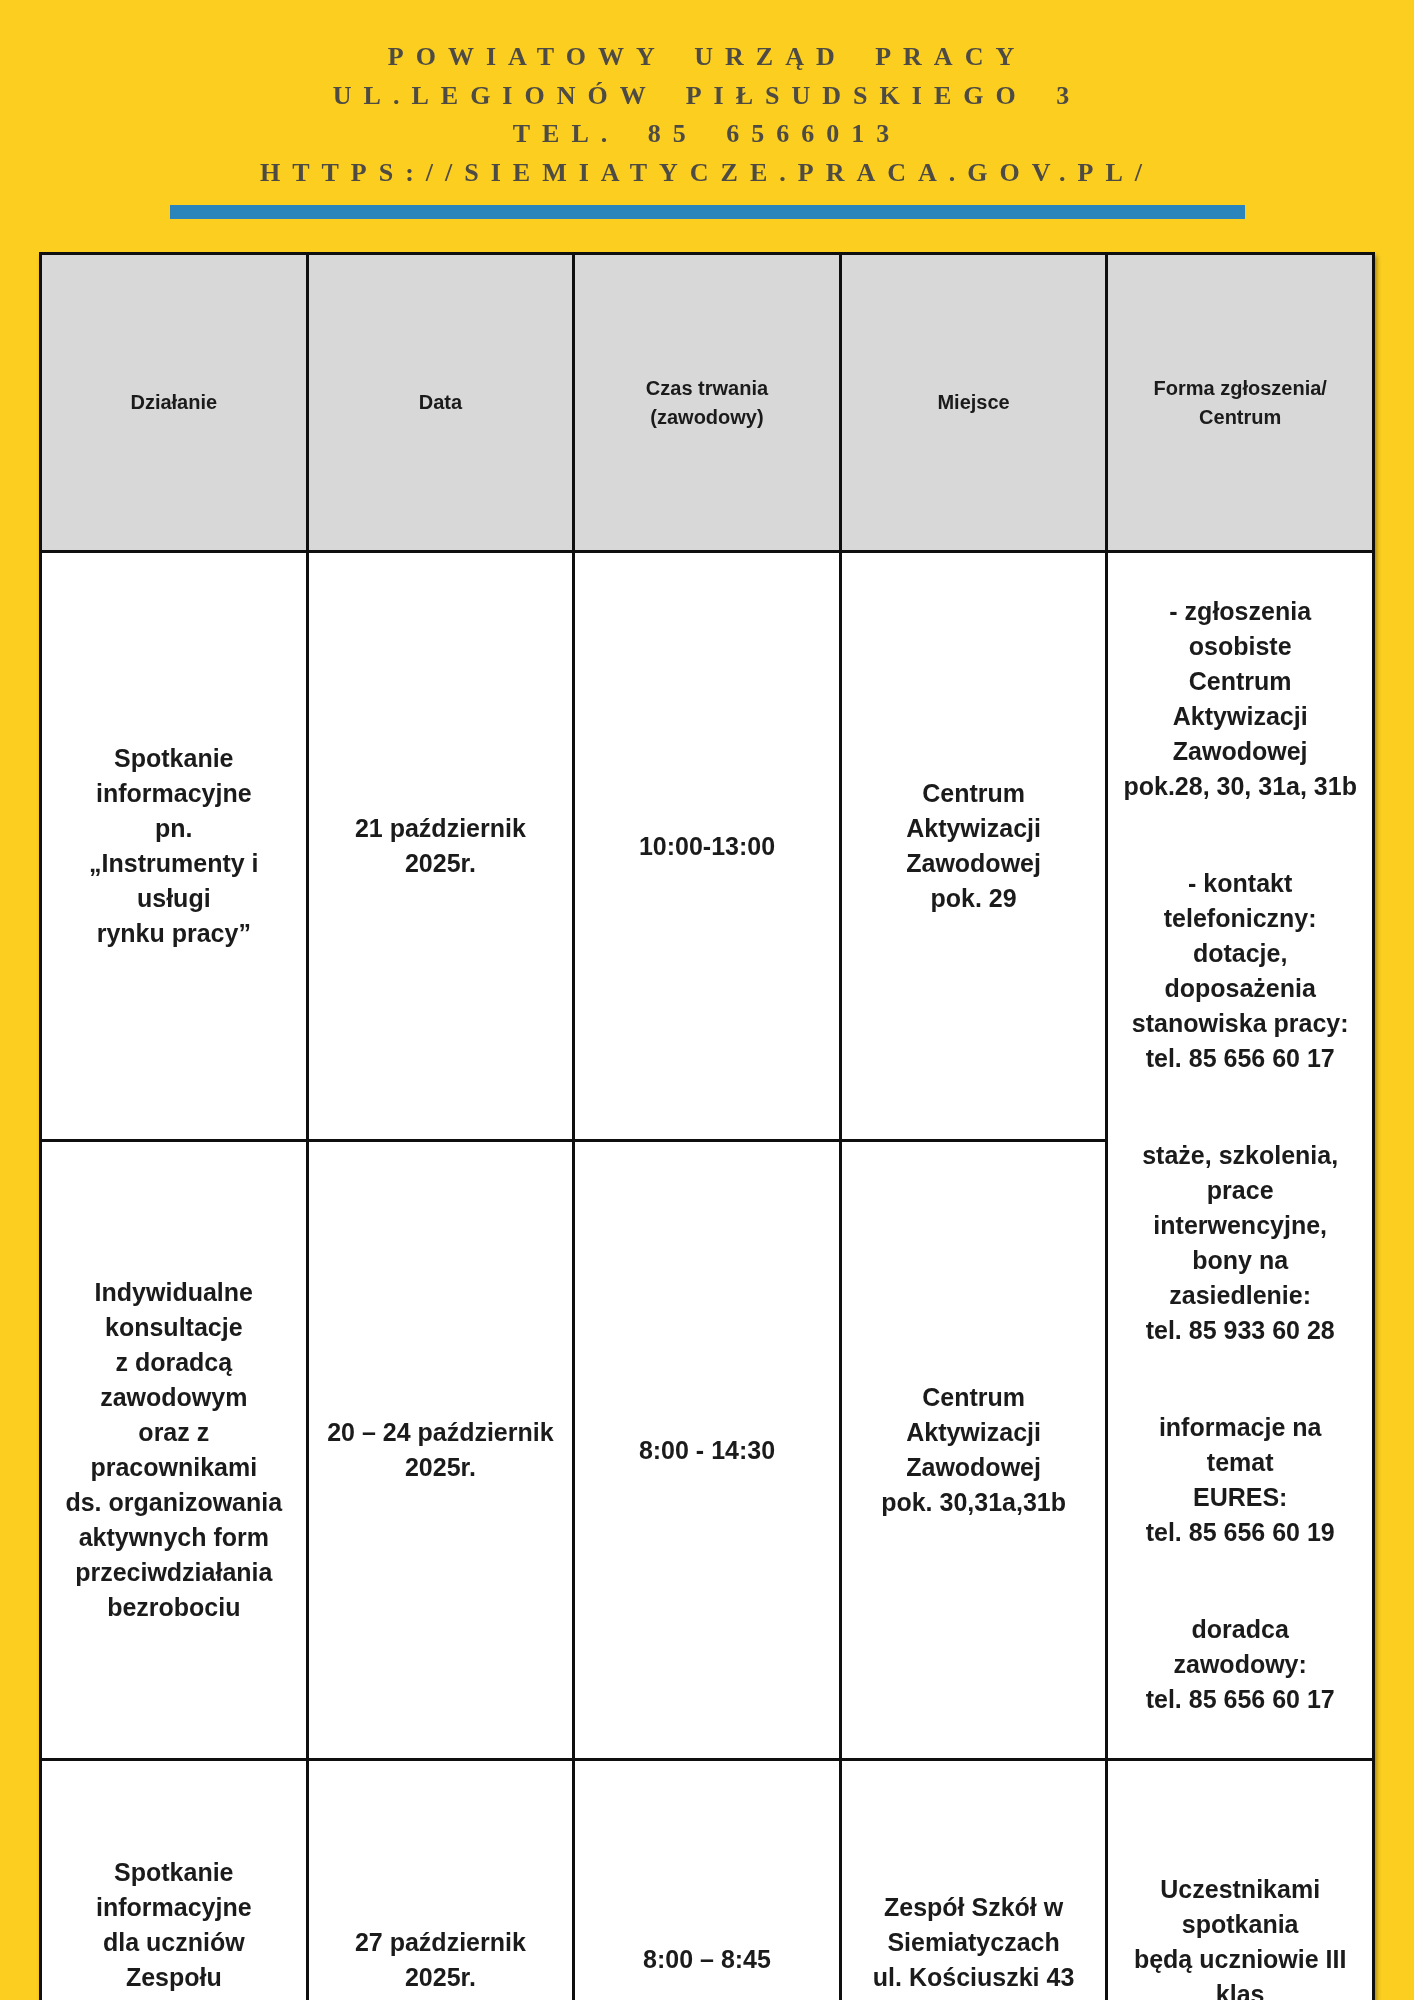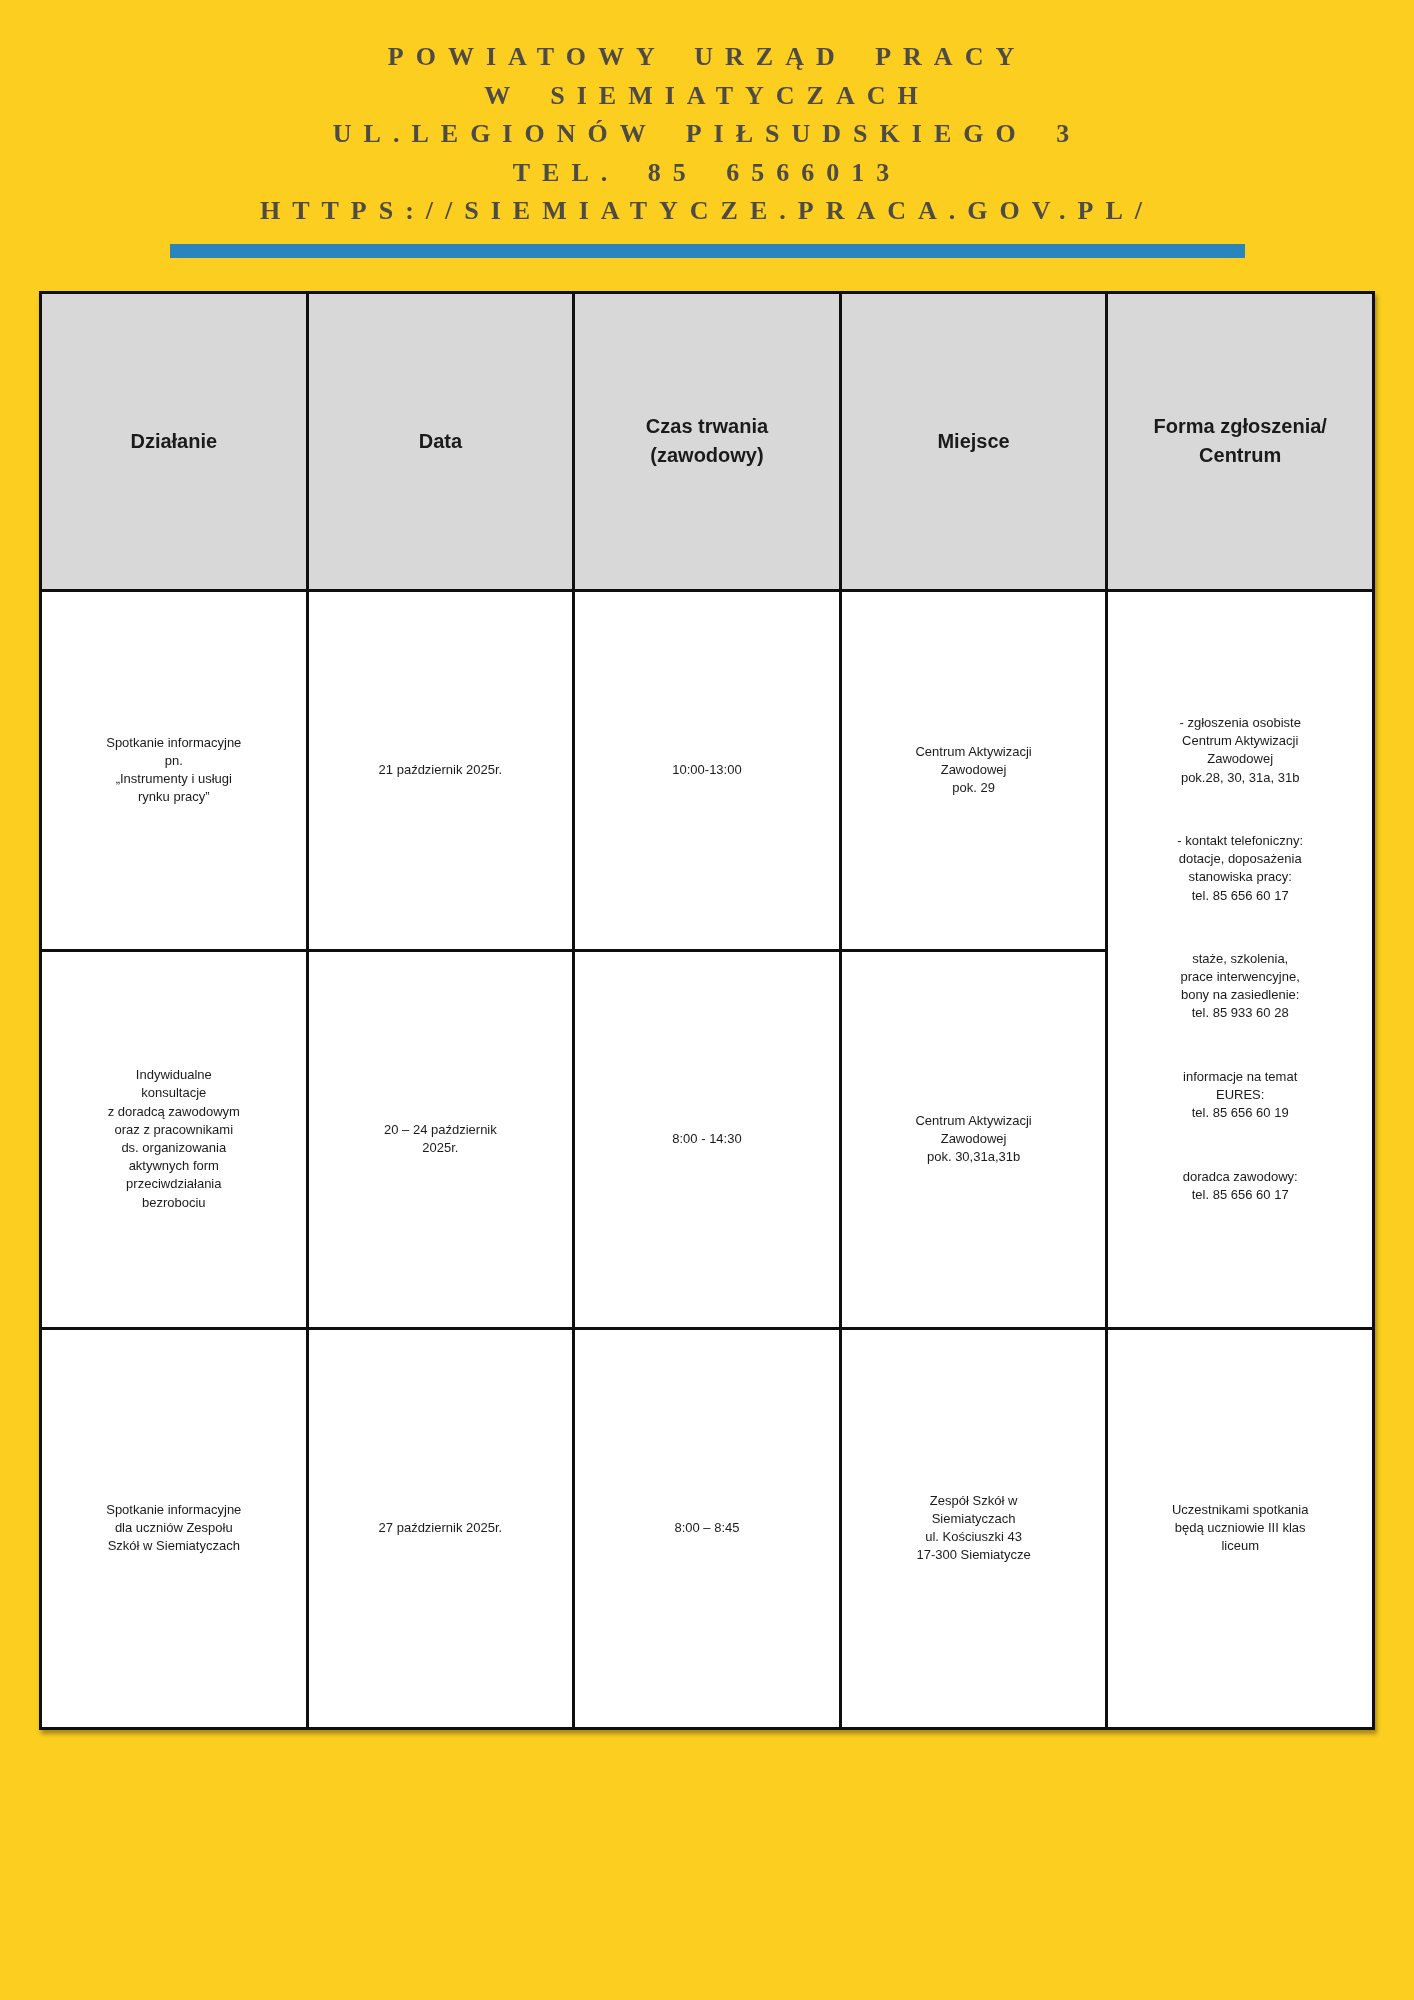--- a/index.html
+++ b/index.html
@@ -56,42 +56,41 @@
     color: #1B1B1B;
   }
   table.schedule th {
     background: #D8D8D8;
     height: 283px; 
     font-size: 20px;
     font-weight: bold;
     line-height: 1.45;
   }
   table.schedule td {
-    font-size: 13px;
+    font-size: 25px;
     line-height: 1.4;
-    font-weight: 400;
+    font-weight: 700;
   }
   tr.row-1 { height: 360px; }
   tr.row-2 { height: 378px; margin-top: 6px; }
   tr.row-3 { height: 400px; }
   td.contact-merged p {
     margin: 0 0 27px 0;
   }
   td.contact-merged p:last-child {
     margin-bottom: 0;
   }
 </style>
 </head>
 <body>
 
 <div class="page">
 
   <div class="header-block">
     <div class="hline">POWIATOWY URZĄD PRACY</div>
-    <div class="hline">W SIEMIATYCZACH</div>
     <div class="hline">UL.LEGIONÓW PIŁSUDSKIEGO 3</div>
     <div class="hline">TEL. 85 6566013</div>
     <div class="hline">HTTPS://SIEMIATYCZE.PRACA.GOV.PL/</div>
     <div class="accent-bar"></div>
   </div>
 
   <table class="schedule">
     <thead>
       <tr>
         <th>Działanie</th>

